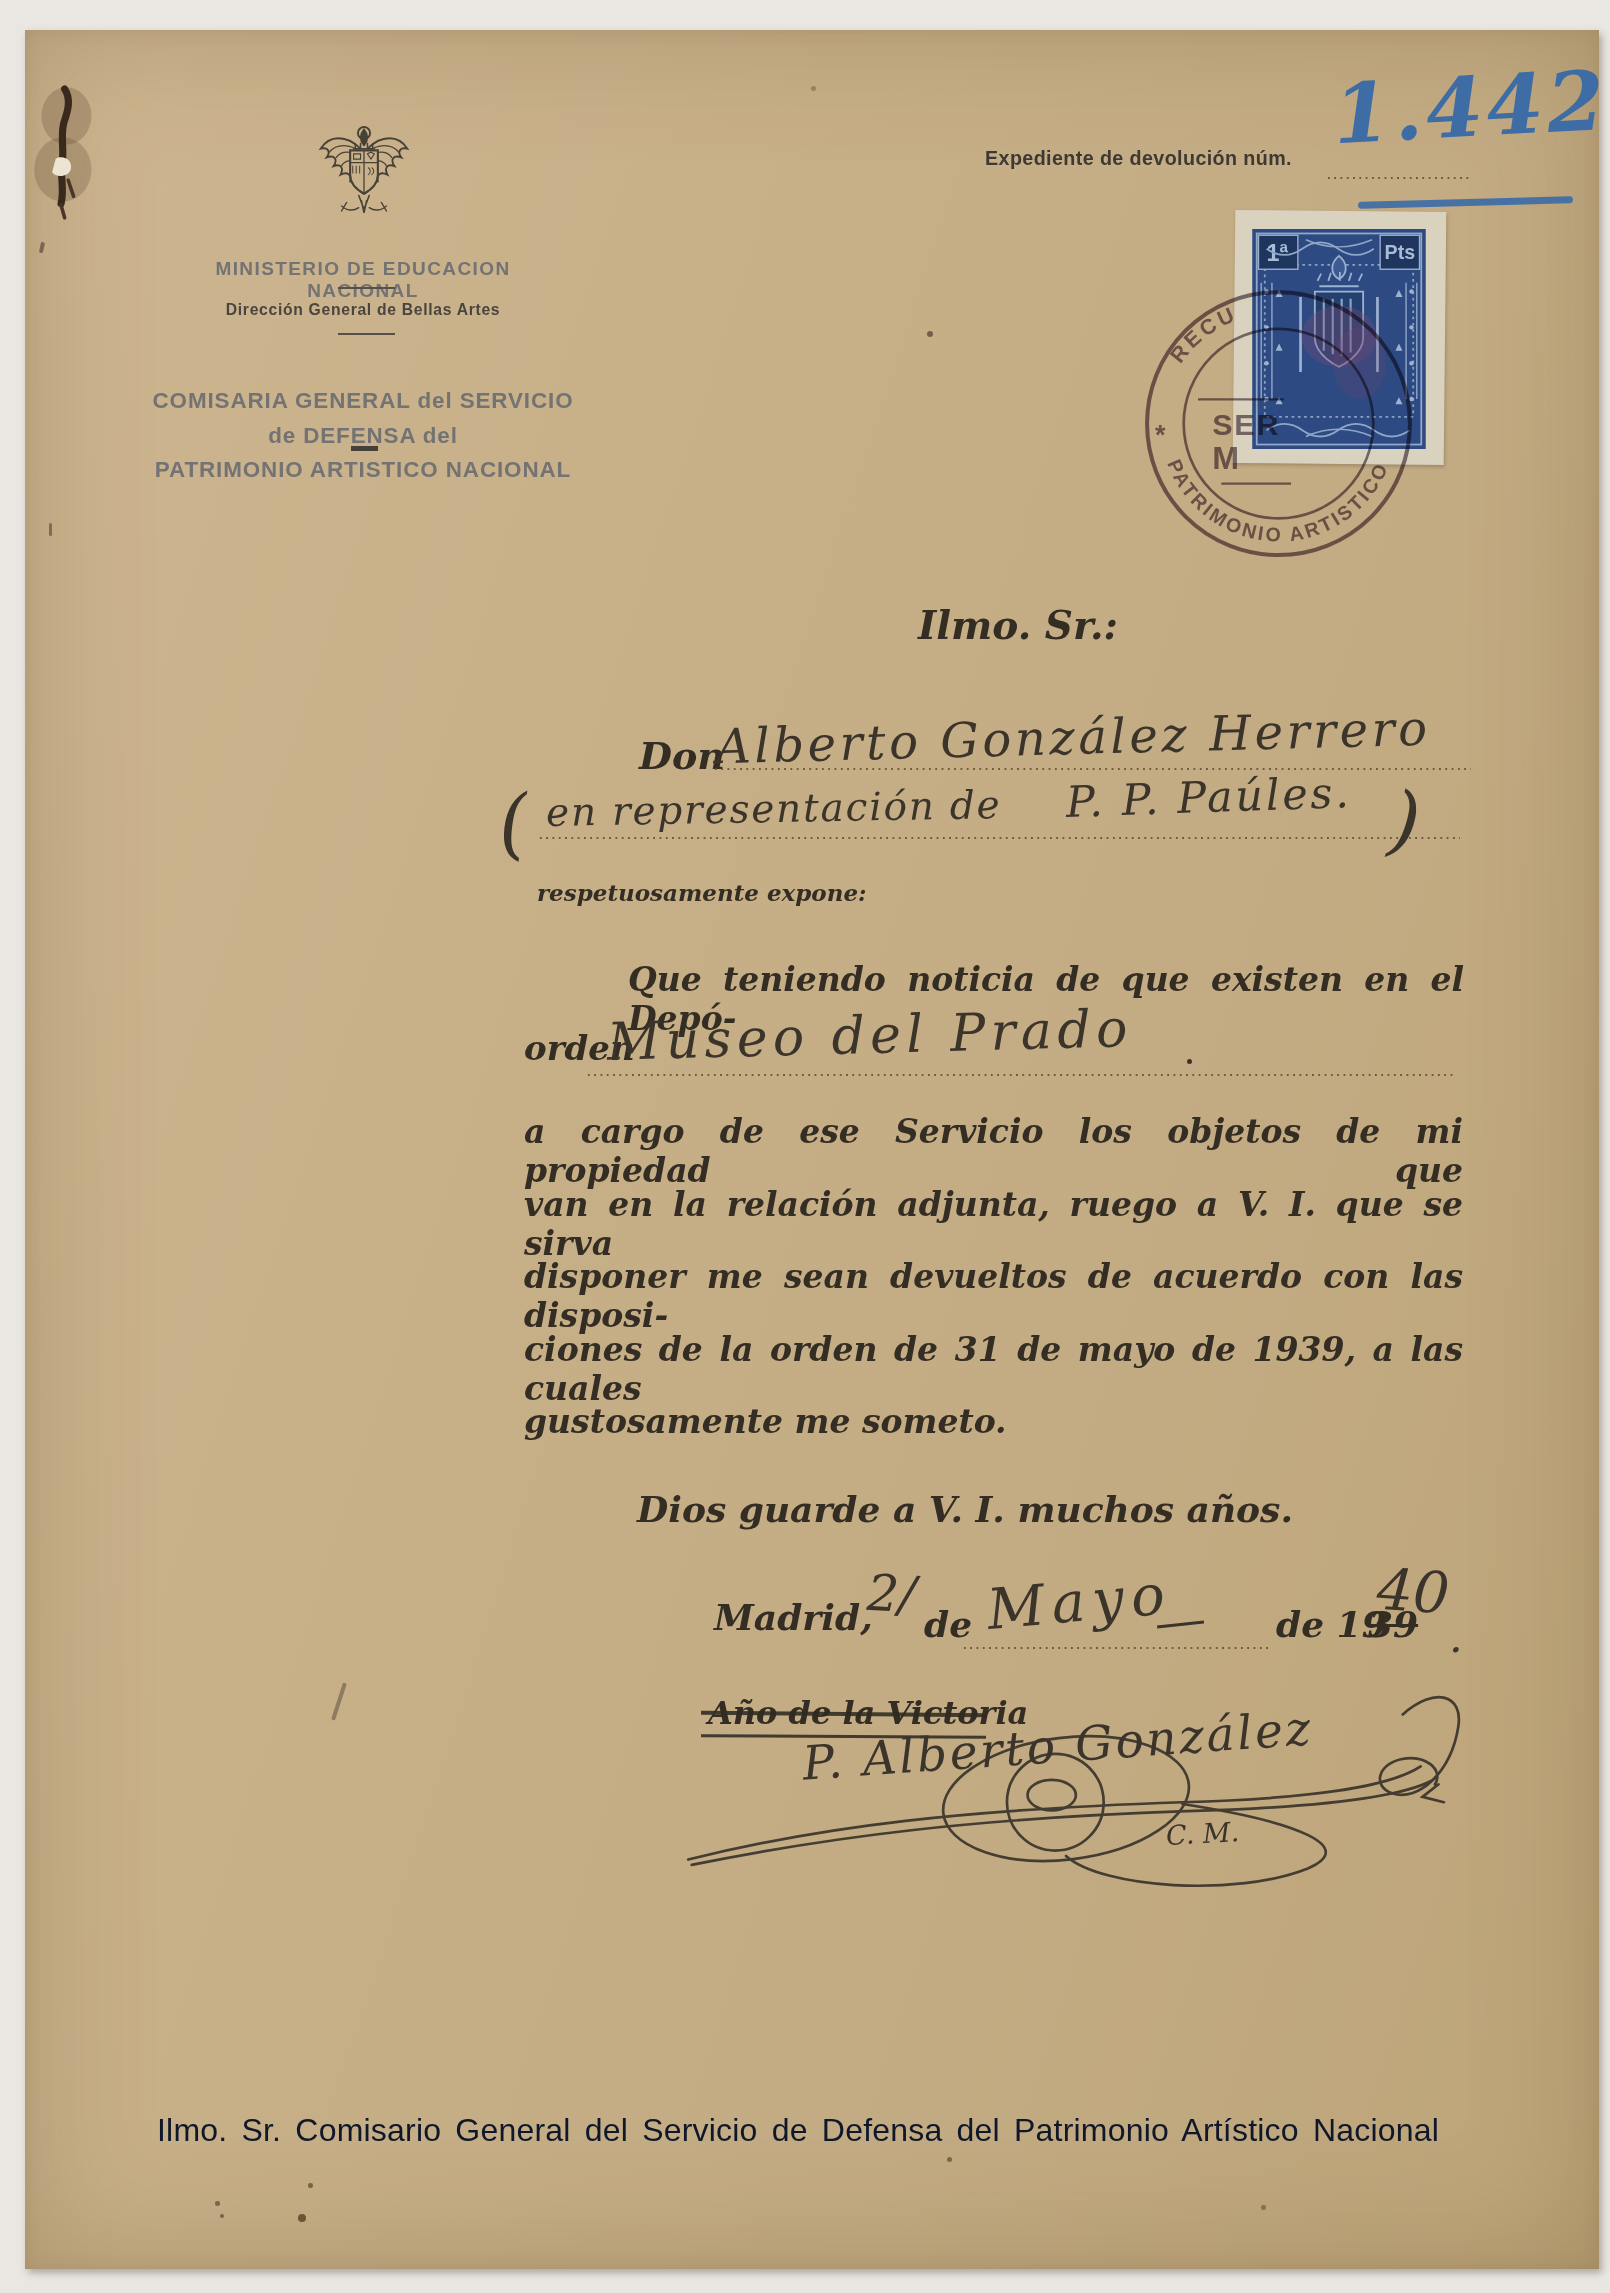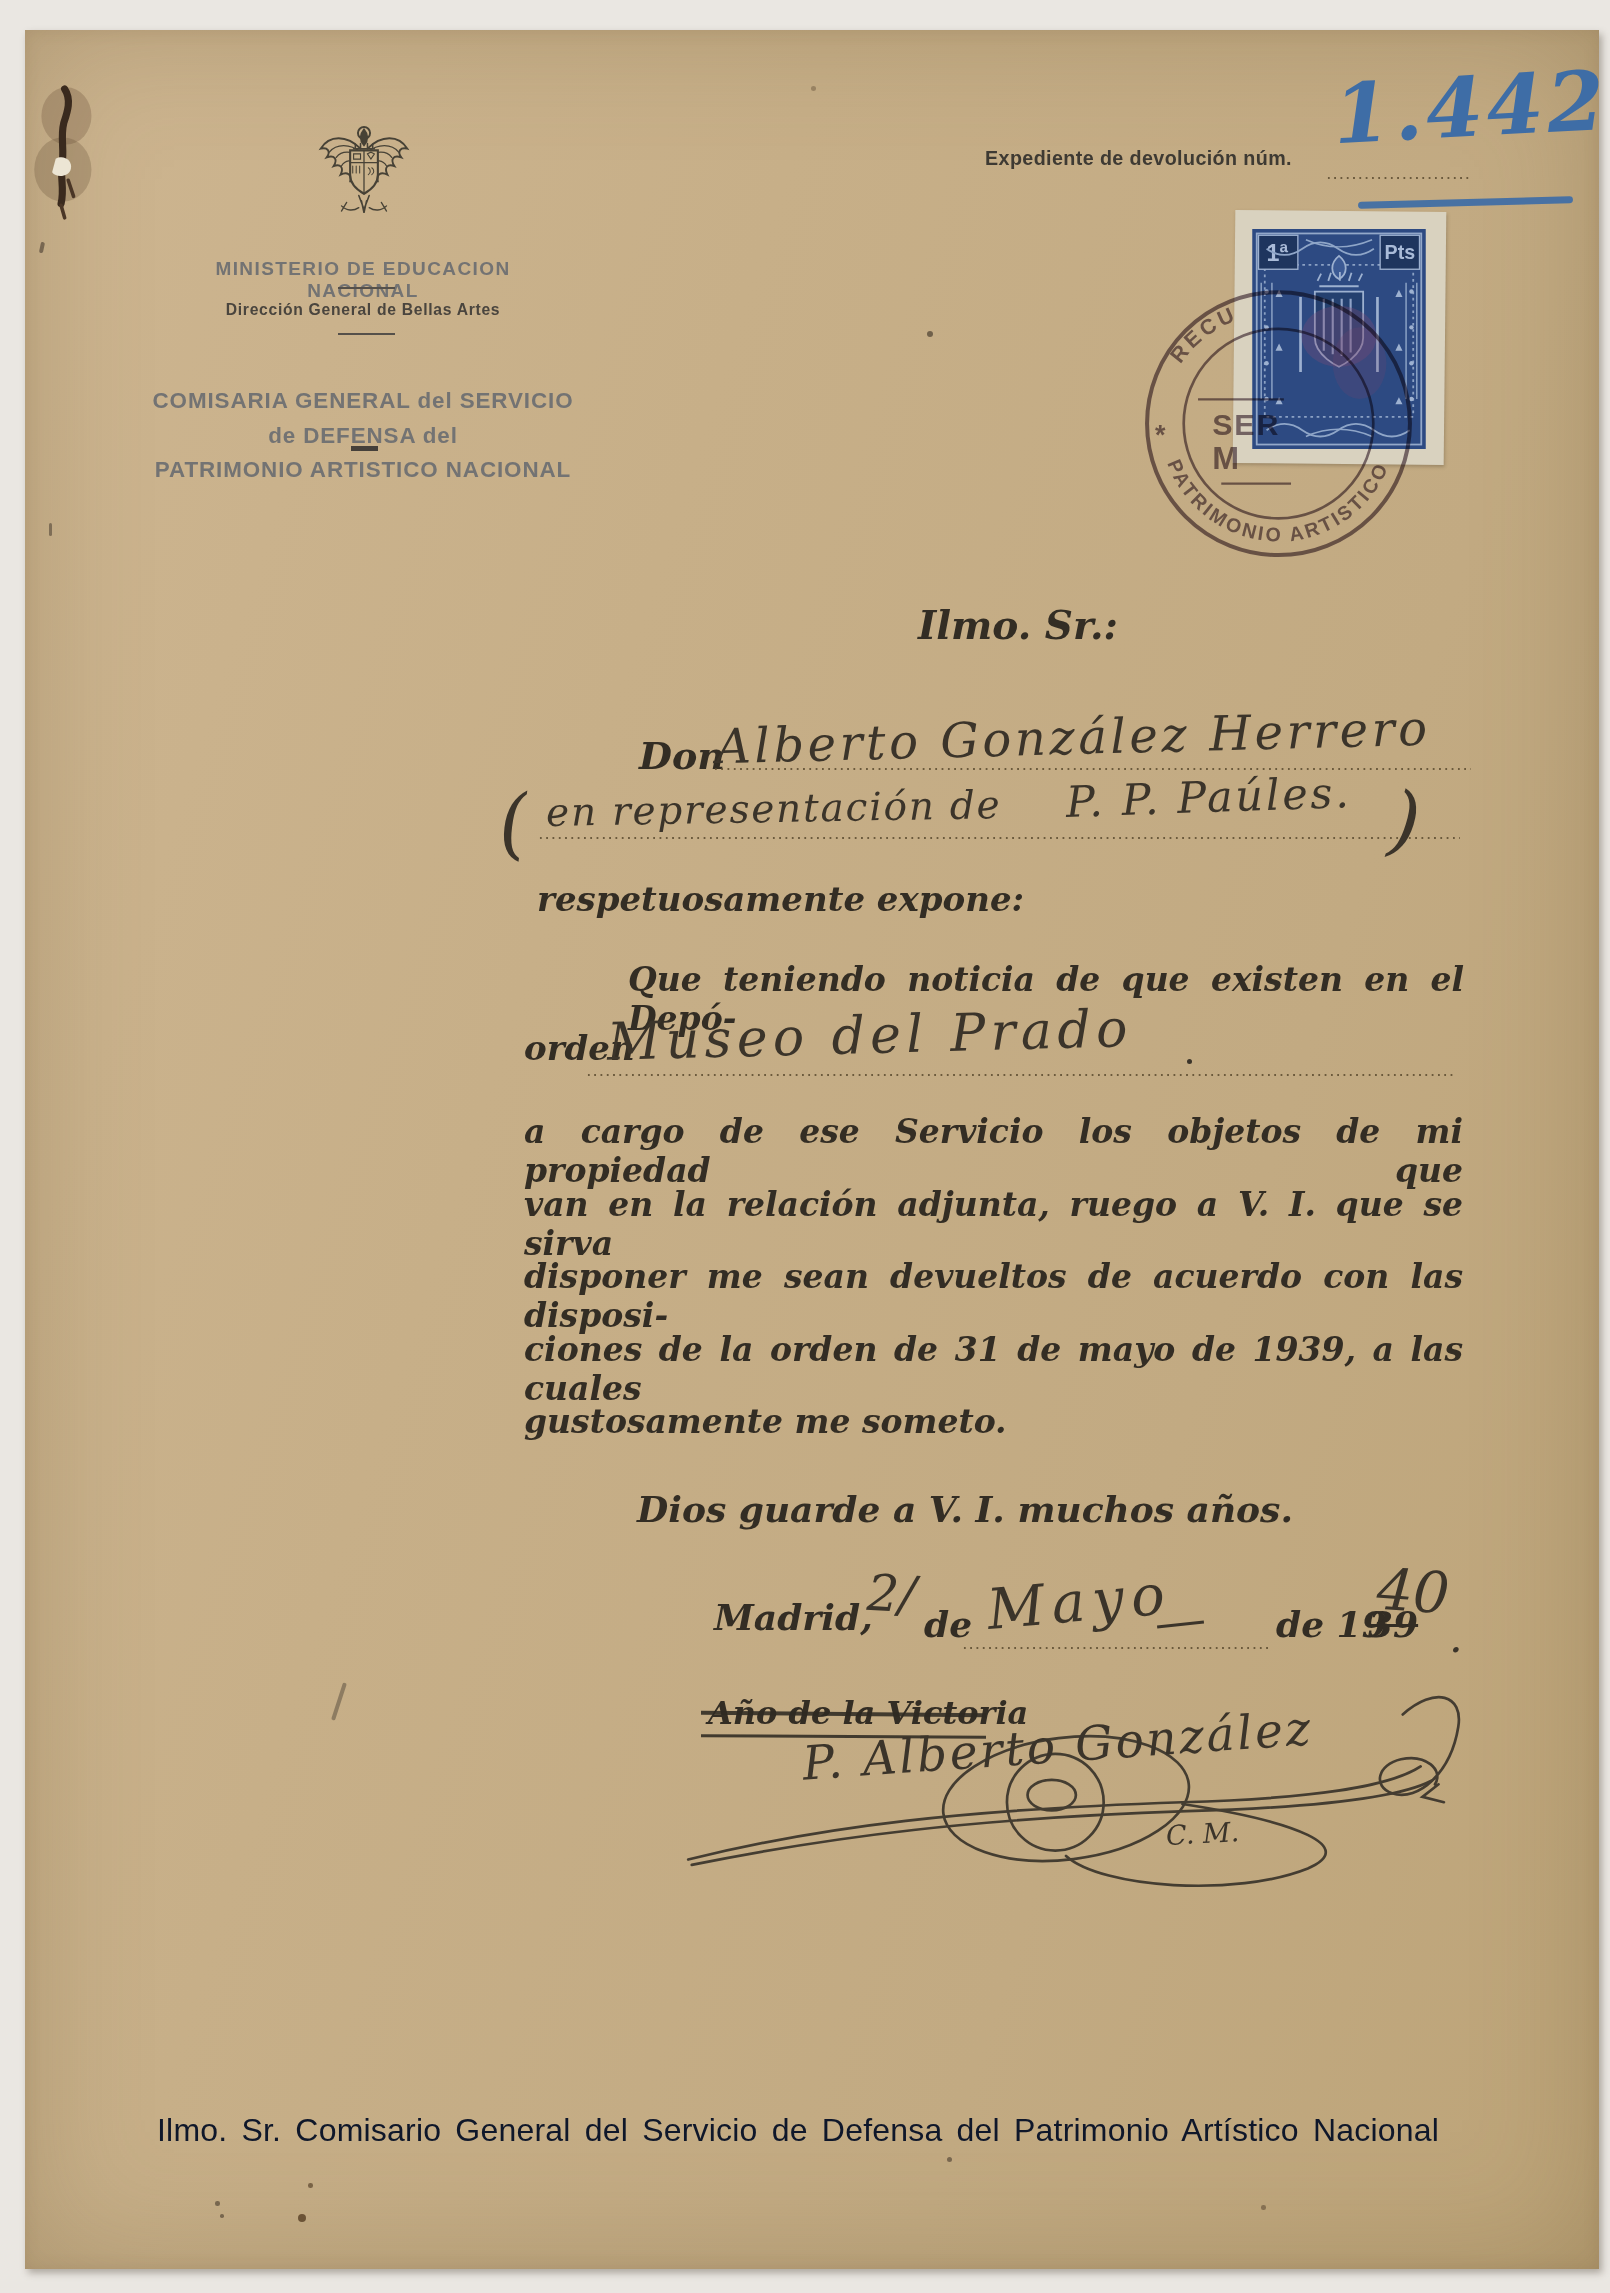--- a/index.html
+++ b/index.html
@@ -152,21 +152,21 @@
   <div class="print" style="left:639px;top:733px;font-size:38px">Don</div>
   <div class="dotline" style="left:714px;top:767px;width:757px"></div>
   <div class="hand" style="left:716px;top:709px;font-size:48px;letter-spacing:3.6px;transform:rotate(-1.5deg)">Alberto González Herrero</div>
 
   <div class="hand" style="left:498px;top:779px;font-size:77px;font-weight:400;transform:rotate(-4deg)">(</div>
   <div class="dotline" style="left:539px;top:836px;width:921px"></div>
   <div class="hand" style="left:546px;top:786px;font-size:39px;letter-spacing:1.8px;transform:rotate(-1deg)">en representación de</div>
   <div class="hand" style="left:1066px;top:772px;font-size:43px;letter-spacing:2.7px;transform:rotate(-2deg)">P. P. Paúles.</div>
   <div class="hand" style="left:1390px;top:776px;font-size:77px;transform:rotate(6deg)">)</div>
 
-  <div class="print" style="left:537px;top:879px;font-size:34px">respetuosamente expone:</div>
+  <div class="print" style="left:537px;top:879px;font-size:23px">respetuosamente expone:</div>
 
   <div class="bodyline" style="left:628px;width:836px;top:960px">Que teniendo noticia de que existen en el Depó-</div>
   <div class="print" style="left:524px;top:1028px;font-size:34px">orden</div>
   <div class="dotline" style="left:587px;top:1073px;width:866px"></div>
   <div class="hand" style="left:607px;top:1005px;font-size:52px;letter-spacing:5.4px;transform:rotate(-1.5deg)">Museo del Prado</div>
   <div class="speck" style="left:1187px;top:1059px;width:5.4px;height:5.4px;background:#3b342a"></div>
 
   <div class="bodyline" style="top:1185px">van en la relación adjunta, ruego a V. I. que se sirva</div>
   <div class="bodyline" style="top:1112px">a cargo de ese Servicio los objetos de mi propiedad que</div>
   <div class="bodyline" style="top:1257px">disponer me sean devueltos de acuerdo con las disposi-</div>

